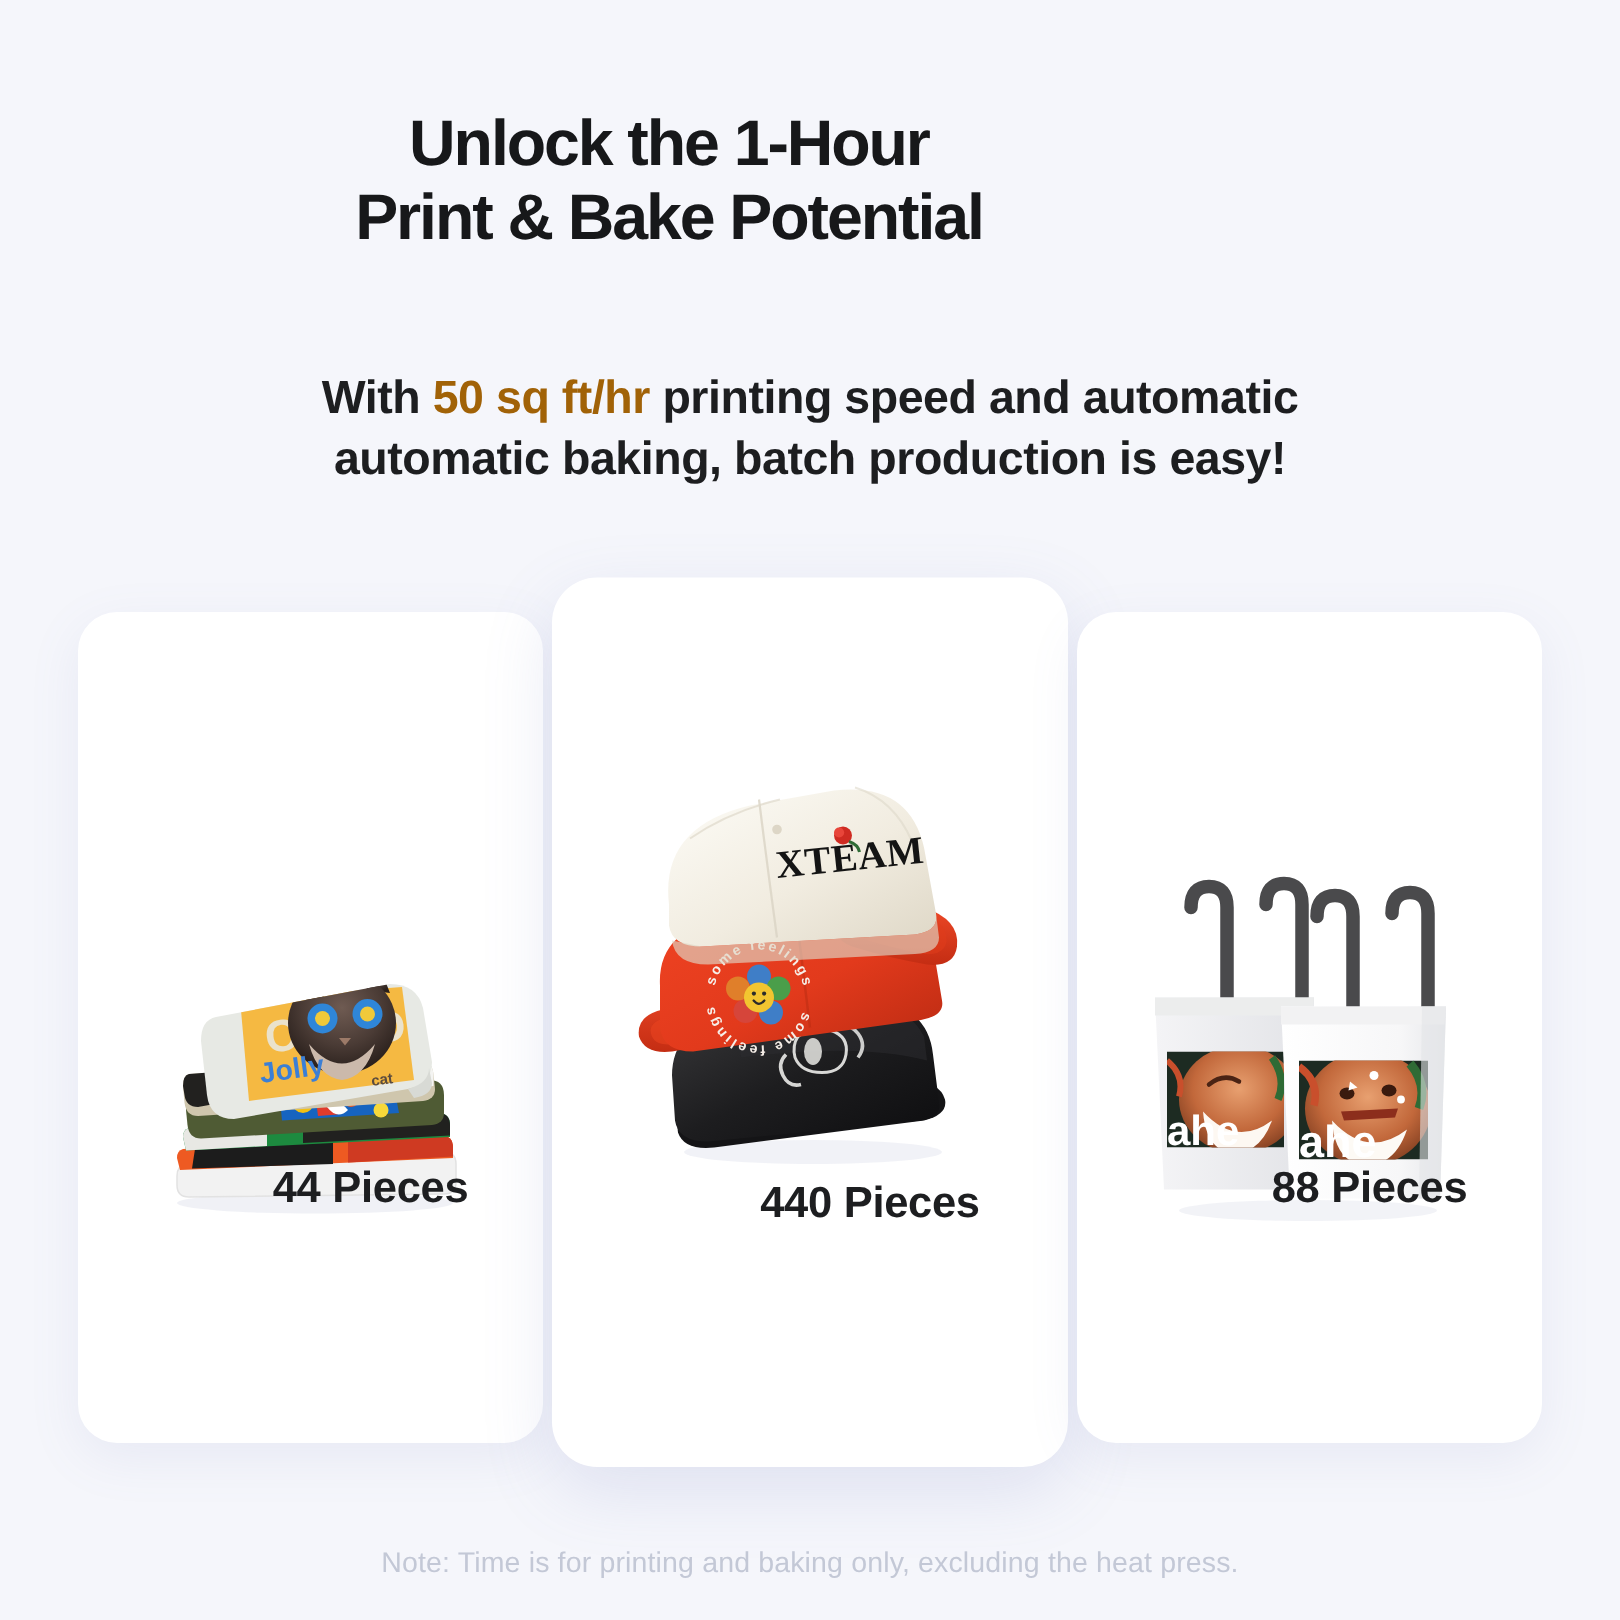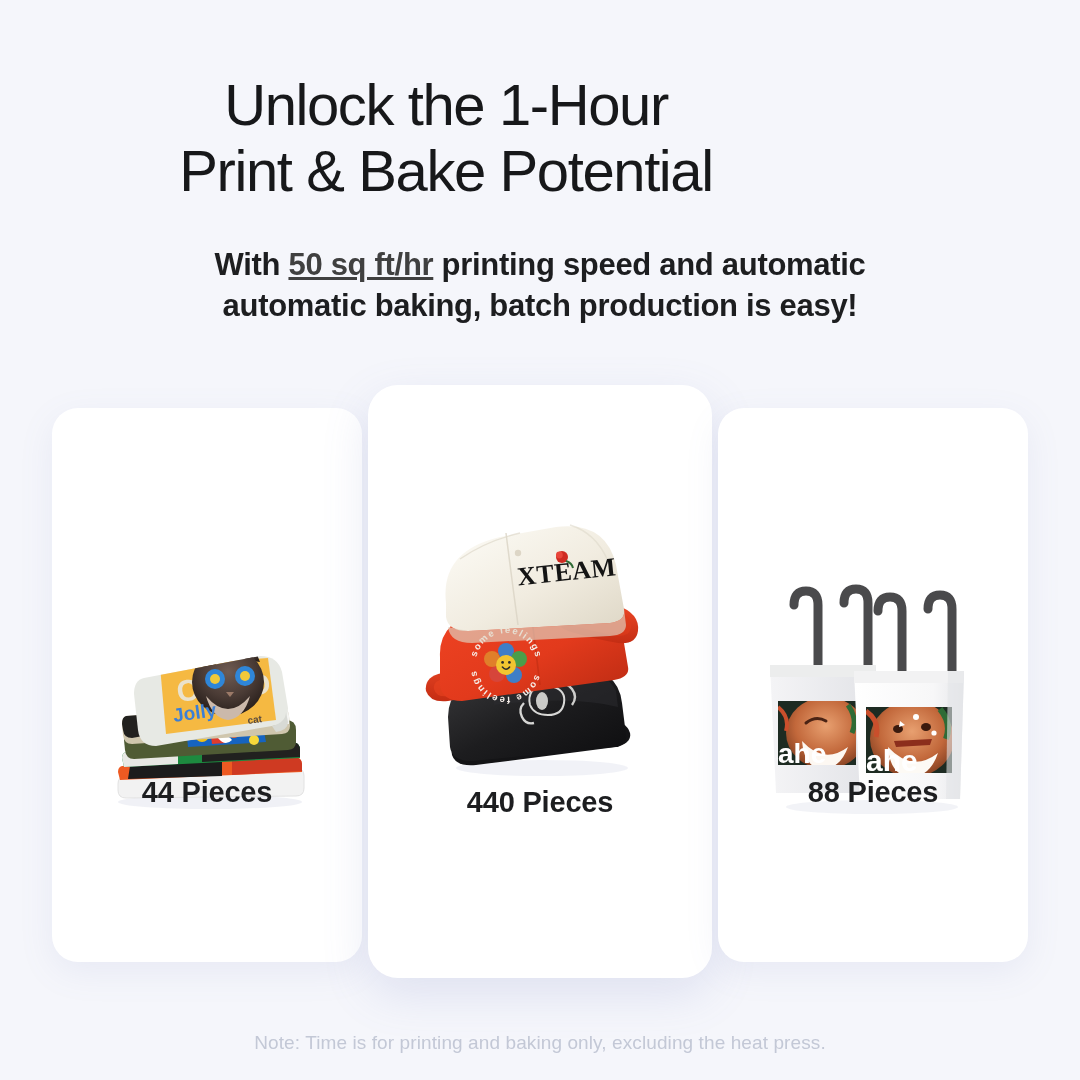--- a/index.html
+++ b/index.html
@@ -16,42 +16,42 @@
   }
 
   
   .headline {
     position: absolute;
     top: 72px;
     left: 0;
     width: 892px;
     text-align: center;
     color: #17181a;
-    font-size: 58px;
-    font-weight: normal;
+    font-size: 43px;
+    font-weight: bold;
     line-height: 1.13;
     letter-spacing: -1.4px;
   }
   .headline .hl-line { display: block; white-space: nowrap; }
 
   
   .subtitle {
     position: absolute;
     top: 245px;
     left: 0;
     width: 1080px;
     text-align: center;
     color: #1d1e20;
     font-size: 31px;
     font-weight: bold;
     line-height: 1.32;
     letter-spacing: -0.3px;
   }
   .subtitle .sub-line { display: block; }
-  .hi { color: #404040; text-decoration: underline; }
+  .hi { color: #a16207; }
 
   
   .cards {
     position: absolute;
     top: 0;
     left: 0;
     width: 1080px;
     height: 1080px;
   }
   .card {
@@ -99,21 +99,21 @@
   }
 
   
   .card .txt-wrap {
     position: absolute;
     left: 0;
     width: 100%;
   }
   .card.side .txt-wrap   { top: 368px; }
   .card.center .txt-wrap { top: 401px; }
-  .txt-wrap .card-count { position: static; display: block; }
+  .txt-wrap .card-count { position: static; display: block; padding-left: 40px; }
 
   
   .footer-note {
     position: absolute;
     top: 1032px;
     left: 0;
     width: 1080px;
     text-align: center;
     color: #c3c8d6;
     font-size: 19px;

